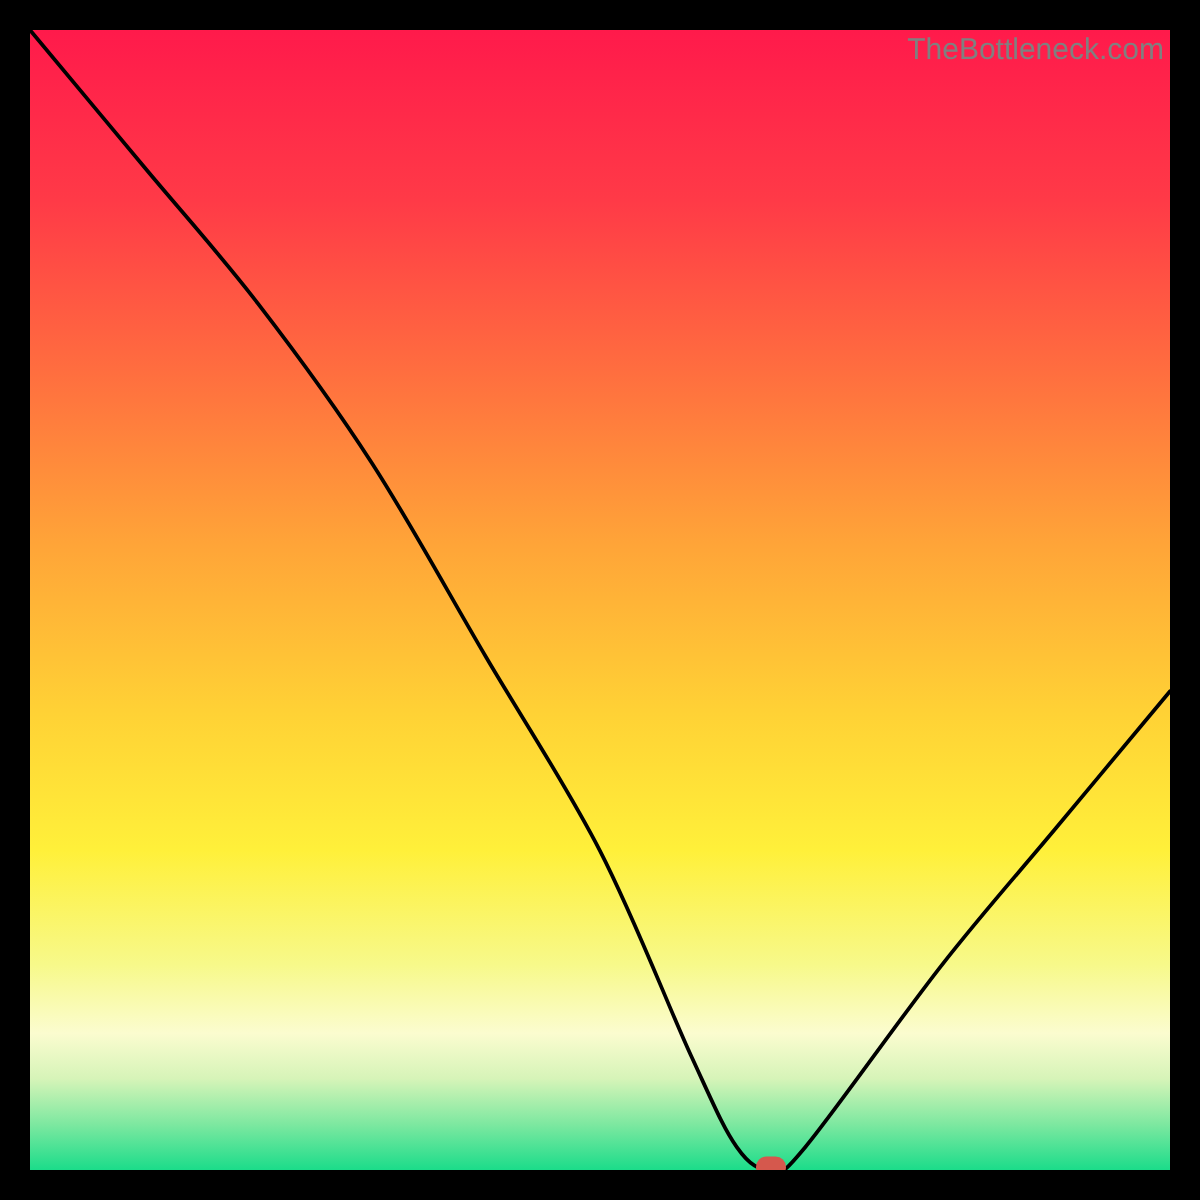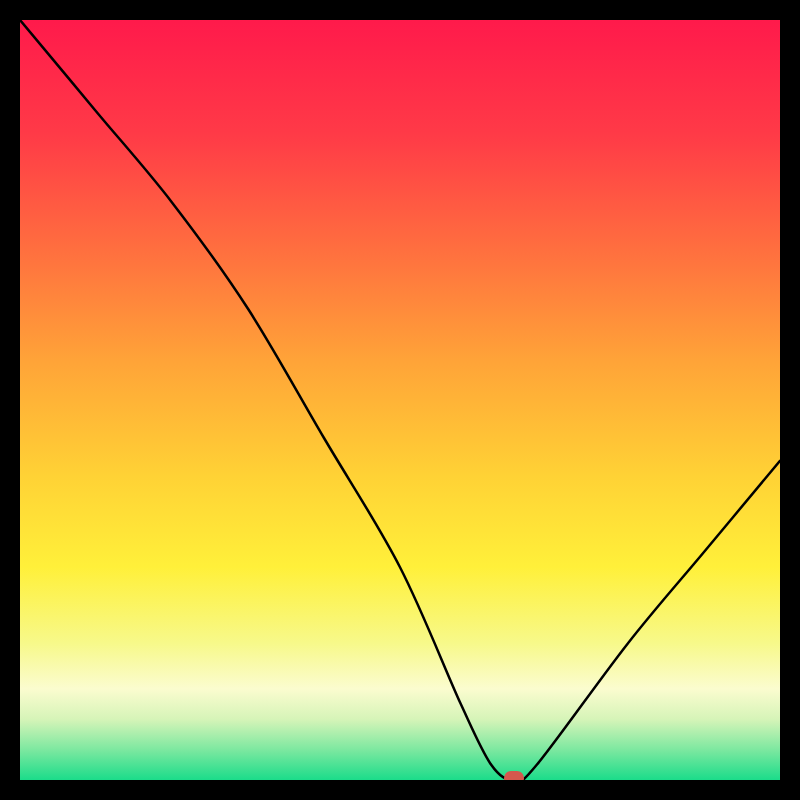--- a/index.html
+++ b/index.html
@@ -32,20 +32,21 @@
     font-family: Arial, Helvetica, sans-serif;
     font-size: 20px;
     font-weight: 500;
     z-index: 10;
   }
 </style>
 </head>
 <body>
 
 <div class="chart-container">
+  <div class="watermark">TheBottleneck.com</div>
   <div class="plot-area">
     <svg id="chart-svg" width="760" height="760" viewBox="0 0 760 760">
       <defs>
         <linearGradient id="bg-grad" x1="0" y1="0" x2="0" y2="1">
             <stop offset="0%" stop-color="#ff1a4b"></stop>
             <stop offset="15%" stop-color="#ff3a47"></stop>
             <stop offset="30%" stop-color="#ff6e3f"></stop>
             <stop offset="45%" stop-color="#ffa438"></stop>
             <stop offset="60%" stop-color="#ffd235"></stop>
             <stop offset="72%" stop-color="#fff03a"></stop>

